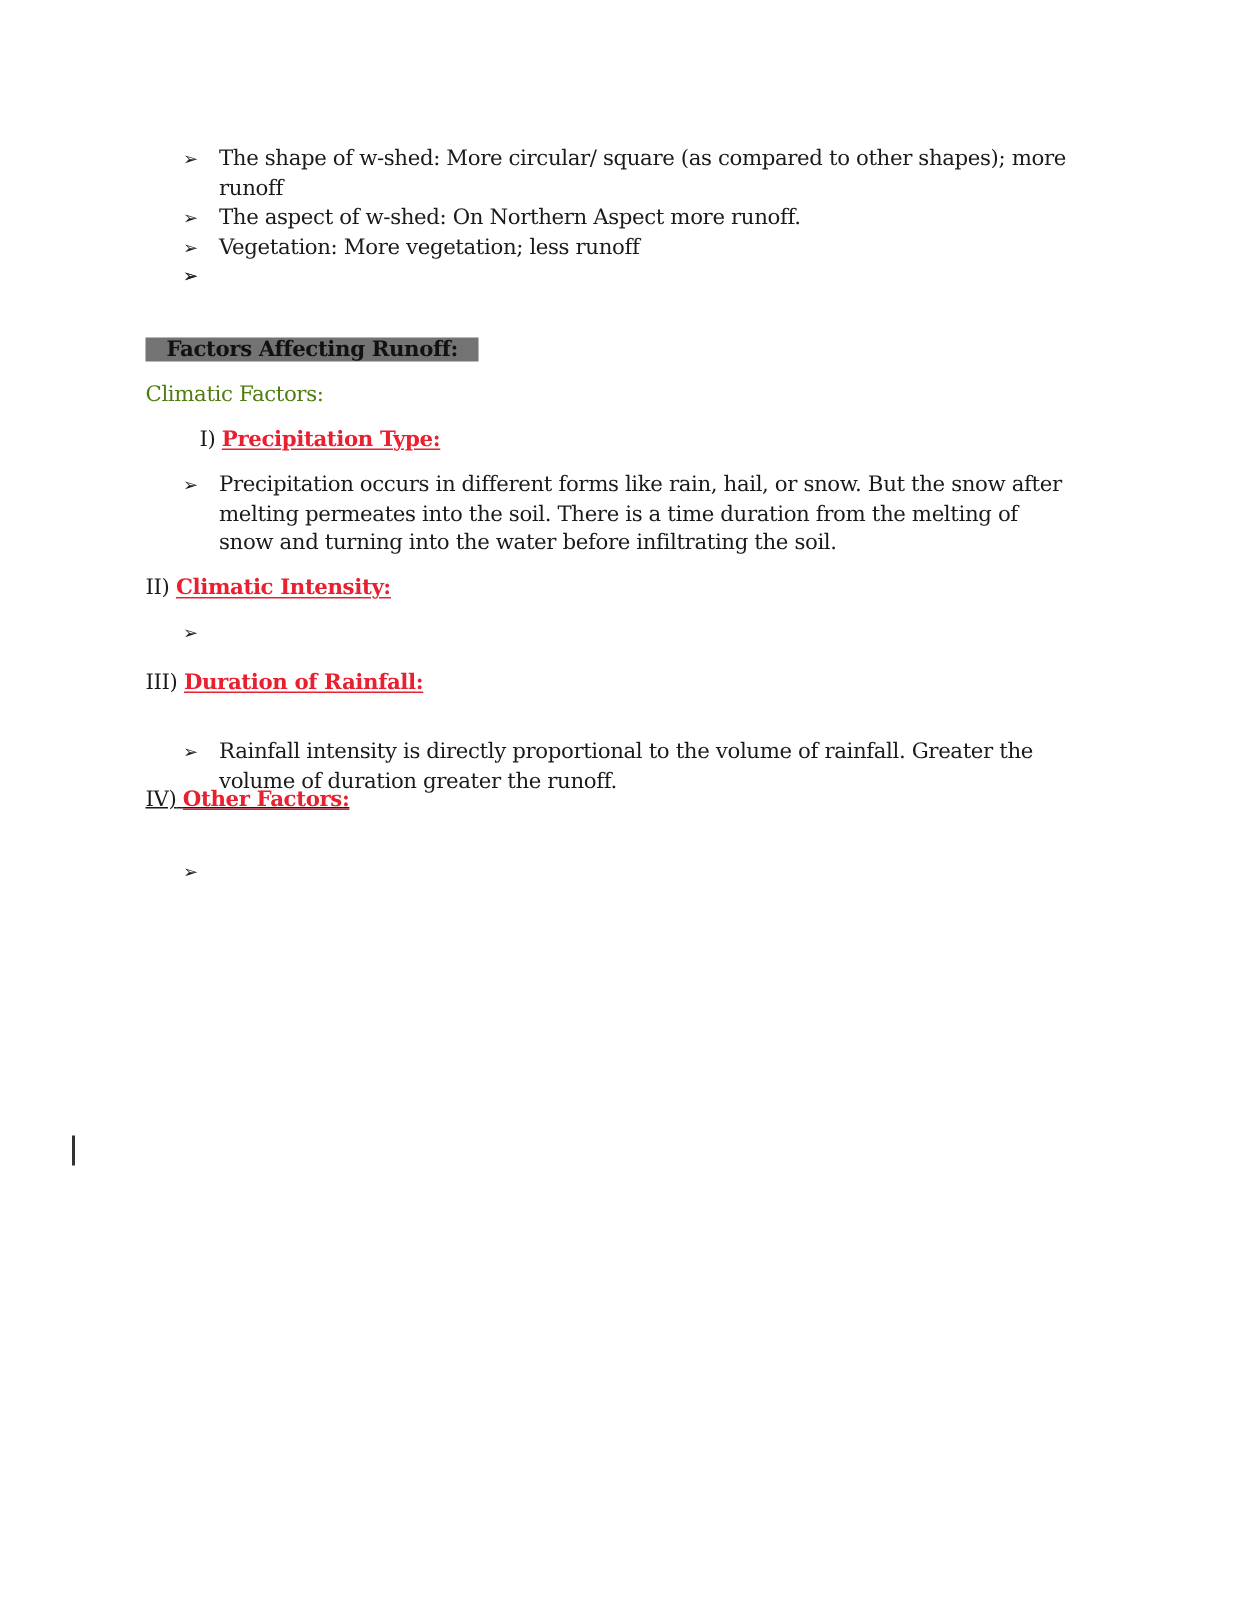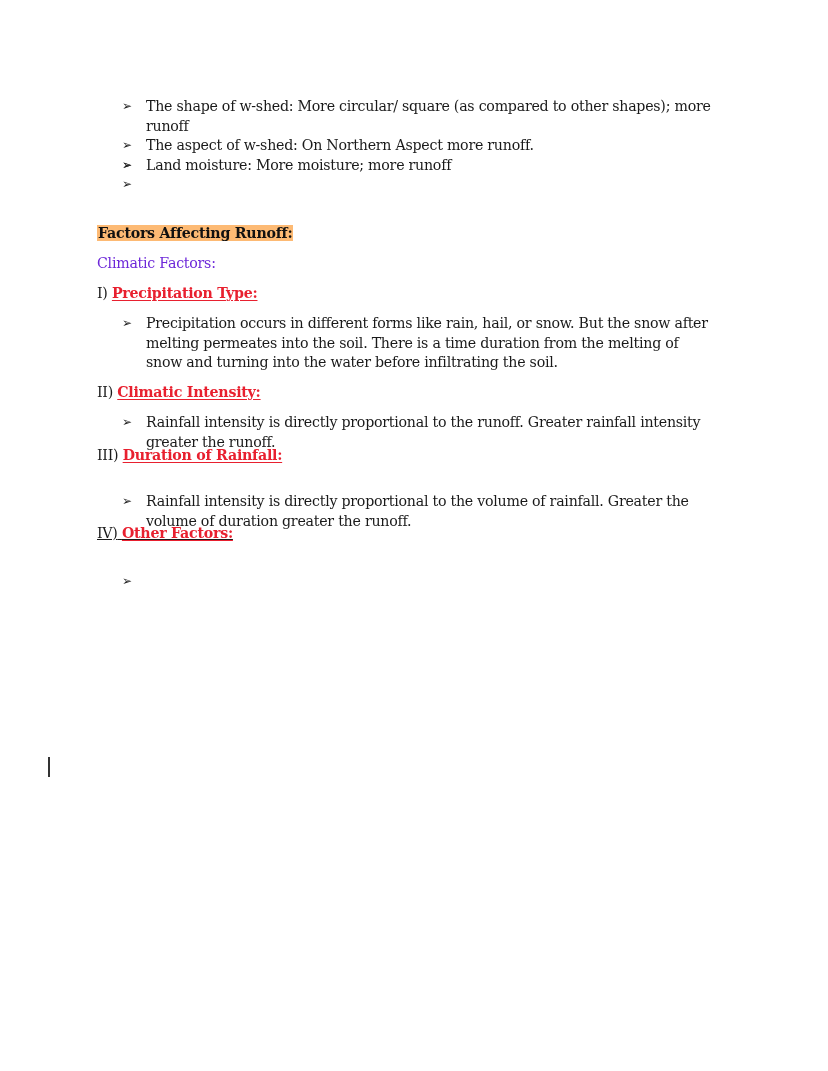--- a/index.html
+++ b/index.html
@@ -44,27 +44,27 @@
       left: 0;
       top: 0;
       font-size: 12px;
       color: #222;
     }
     .heading-line {
       position: absolute;
       left: 97px;
     }
     .highlight {
-      background: #fdba74;
+      background: #737373;
       font-weight: bold;
-      padding: 0 1px;
+      padding: 0 14px;
       color: #111;
     }
     .red {
-      color: #6d28d9;
+      color: #4d7c0f;
     }
     .red-u {
       color: #e8202f;
       font-weight: bold;
       text-decoration: underline;
       text-decoration-thickness: 1px;
       text-underline-offset: 2px;
     }
     .caret {
       position: absolute;
@@ -84,55 +84,54 @@
     <li class="bullet-item">
       <span class="bullet-glyph">➢</span>
       <span>The shape of w-shed: More circular/ square (as compared to other shapes); more runoff</span>
     </li>
     <li class="bullet-item">
       <span class="bullet-glyph">➢</span>
       <span>The aspect of w-shed: On Northern Aspect more runoff.</span>
     </li>
     <li class="bullet-item">
       <span class="bullet-glyph">➢</span>
+      <span>Vegetation: More vegetation; less runoff</span>
     </li>
     <li class="bullet-item">
       <span class="bullet-glyph">➢</span>
-      <span>Land moisture: More moisture; more runoff</span>
     </li>
     <li class="bullet-item">
       <span class="bullet-glyph">➢</span>
     </li>
   </ul>
 
   <div class="heading-line text" style="top:224px;">
     <span class="highlight">Factors Affecting Runoff:</span>
   </div>
 
   <div class="heading-line text red" style="top:254px;">Climatic Factors:</div>
 
-  <div class="heading-line text" style="top:284px;">
+  <div class="heading-line text" style="top:284px;margin-left:36px;">
     <span>I)</span>
     <span class="red-u">Precipitation Type:</span>
   </div>
   <ul class="bullet-list text" style="top:314px;">
     <li class="bullet-item">
       <span class="bullet-glyph">➢</span>
       <span>Precipitation occurs in different forms like rain, hail, or snow. But the snow after melting permeates into the soil. There is a time duration from the melting of snow and turning into the water before infiltrating the soil.</span>
     </li>
   </ul>
 
   <div class="heading-line text" style="top:383px;">
     <span>II)</span>
     <span class="red-u">Climatic Intensity:</span>
   </div>
   <ul class="bullet-list text" style="top:413px;">
     <li class="bullet-item">
       <span class="bullet-glyph">➢</span>
-      <span>Rainfall intensity is directly proportional to the runoff. Greater rainfall intensity greater the runoff.</span>
     </li>
   </ul>
 
   <div class="heading-line text" style="top:446px;">
     <span>III)</span>
     <span class="red-u">Duration of Rainfall:</span>
   </div>
   <ul class="bullet-list text" style="top:492px;">
     <li class="bullet-item">
       <span class="bullet-glyph">➢</span>

